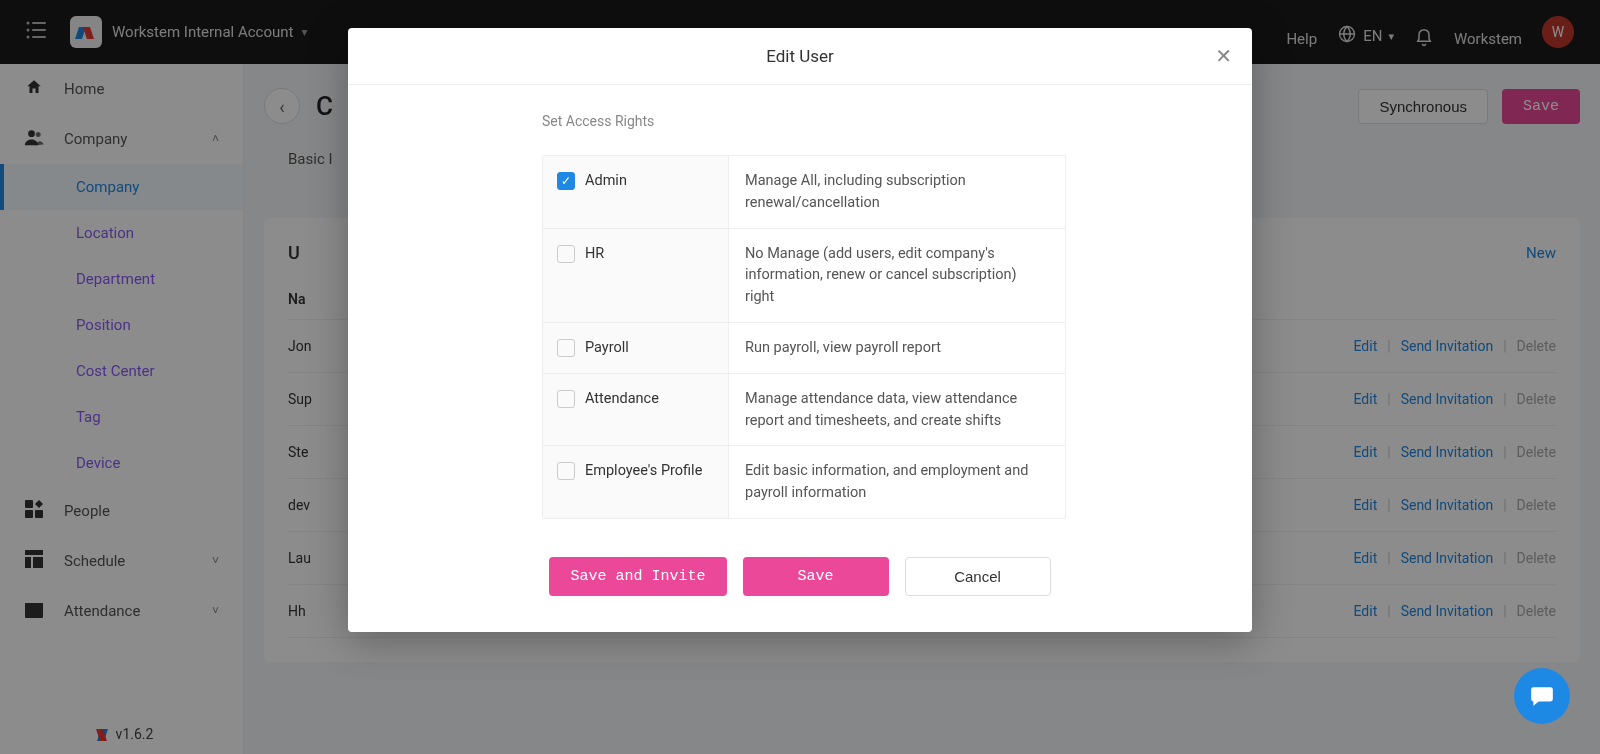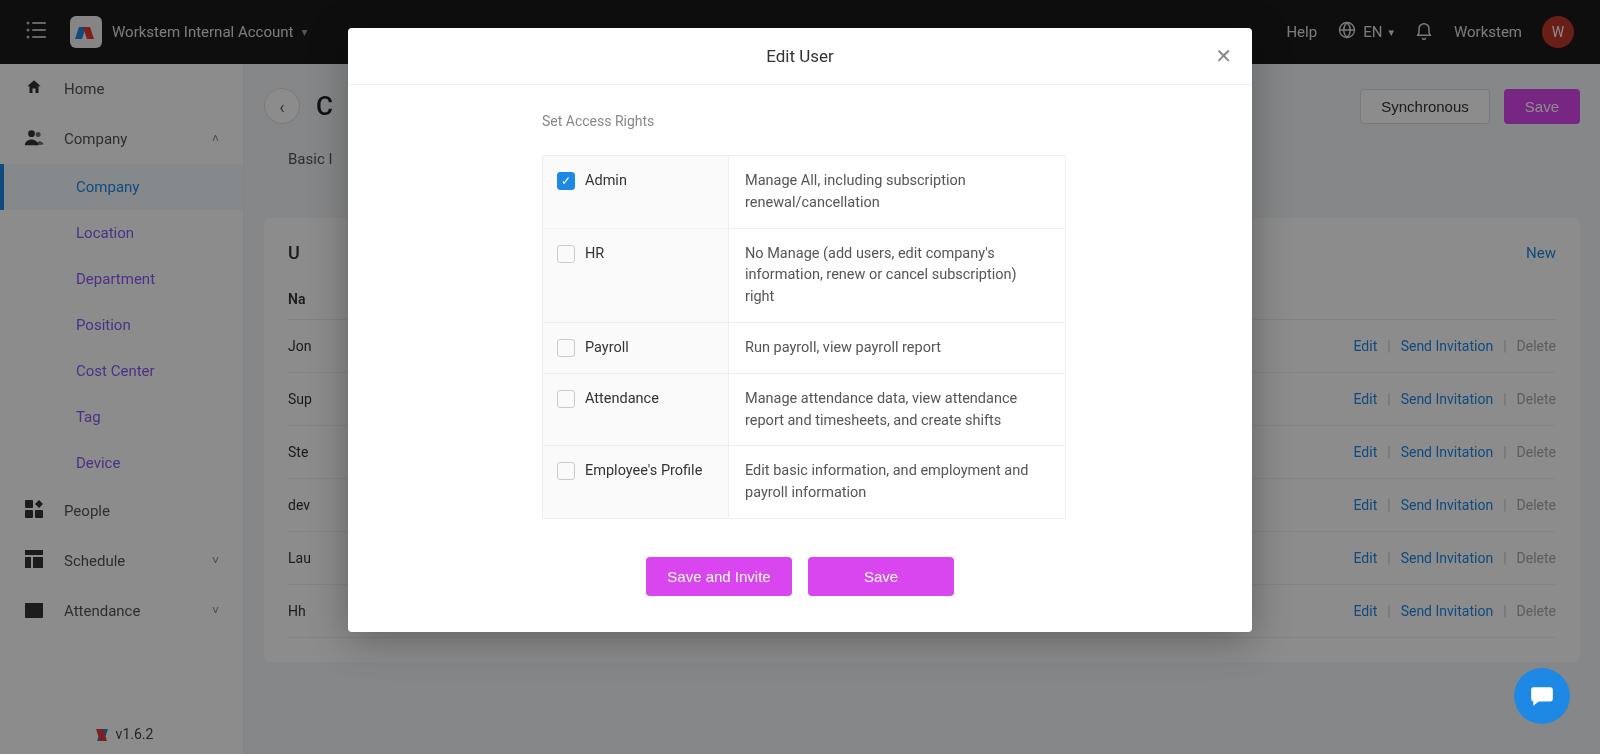--- a/index.html
+++ b/index.html
@@ -25,21 +25,21 @@
   z-index: 1;
 }
 .topbar .hmenu { color:#bbb; font-size:20px; margin-right:24px; cursor:pointer; }
 .topbar .logo-box {
   width: 32px; height: 32px; background: #f3f3f3; border-radius: 6px;
   display: flex; align-items: center; justify-content: center; margin-right: 10px;
 }
 .topbar .account-name { color: #e0e0e0; font-size: 15px; margin-right: 8px; }
 .topbar .chev { color: #999; font-size: 12px; }
 .topbar .spacer { flex: 1; }
-.topbar .right { display: flex; align-items: center; gap: 20px; color: #e0e0e0; }
+.topbar .right { display: flex; align-items: flex-end; gap: 20px; color: #e0e0e0; }
 .topbar .right .item { display: flex; align-items: center; gap: 6px; font-size: 15px; cursor: pointer; }
 .topbar .avatar {
   width: 32px; height: 32px; border-radius: 50%; background: #c0392b;
   display: flex; align-items: center; justify-content: center; color: #fff; font-size: 14px;
 }
 
 
 .sidebar {
   position: absolute; top: 64px; left: 0; bottom: 0; width: 244px;
   background: #fff; border-right: 1px solid #eee; overflow-y: auto;
@@ -77,21 +77,21 @@
   background: #fff; display: flex; align-items: center; justify-content: center;
   font-size: 18px; color: #666; cursor: pointer;
 }
 .page-title { font-size: 26px; color: #222; font-weight: 500; }
 .header-actions { margin-left: auto; display: flex; gap: 14px; }
 .btn {
   padding: 8px 20px; border-radius: 4px; font-size: 15px; cursor: pointer;
   border: 1px solid transparent;
 }
 .btn-outline { background: #fff; border-color: #ddd; color: #333; }
-.btn-primary { background: #d946ef; color: #fff; }
+.btn-primary { background: #ec4899; color: #fff; font-family: Liberation Mono, monospace; }
 .tab-row { padding: 12px 24px 0 24px; color: #555; font-size: 15px; }
 
 .card {
   background: #fff; border-radius: 6px; margin-top: 50px; padding: 24px;
 }
 .card-header { display: flex; justify-content: space-between; align-items: center; margin-bottom: 16px; }
 .card-title { font-size: 18px; font-weight: 500; }
 .new-link { color: #1e88e5; font-size: 15px; cursor: pointer; }
 .table-header-row { display: flex; padding: 12px 0; border-bottom: 1px solid #eee; font-weight: 600; }
 .table-row { display: flex; padding: 18px 0; border-bottom: 1px solid #f0f0f0; align-items: center; }
@@ -416,15 +416,16 @@
               <span class="checkbox"></span>
               <span class="rights-label">Employee's Profile</span>
             </div>
             <div class="rights-right">Edit basic information, and employment and payroll information</div>
           </div>
         </div>
     </div>
     <div class="modal-footer">
       <button class="btn btn-primary">Save and Invite</button>
       <button class="btn btn-primary">Save</button>
+      <button class="btn btn-outline">Cancel</button>
     </div>
   </div>
 </div>
 
 </body></html>

